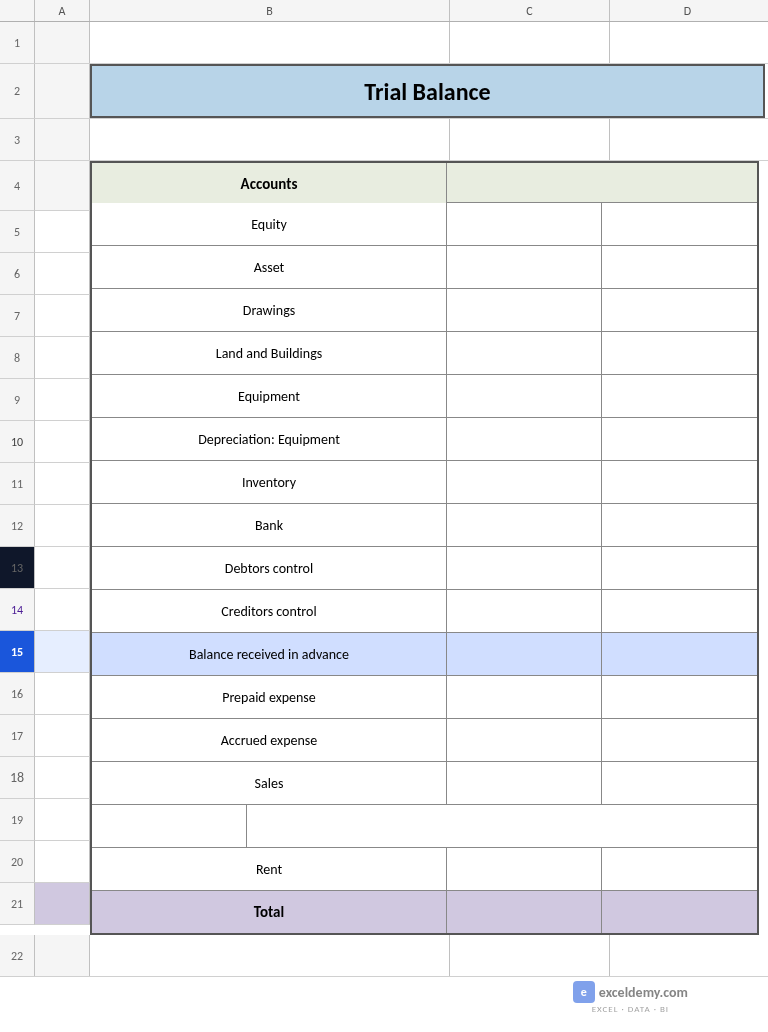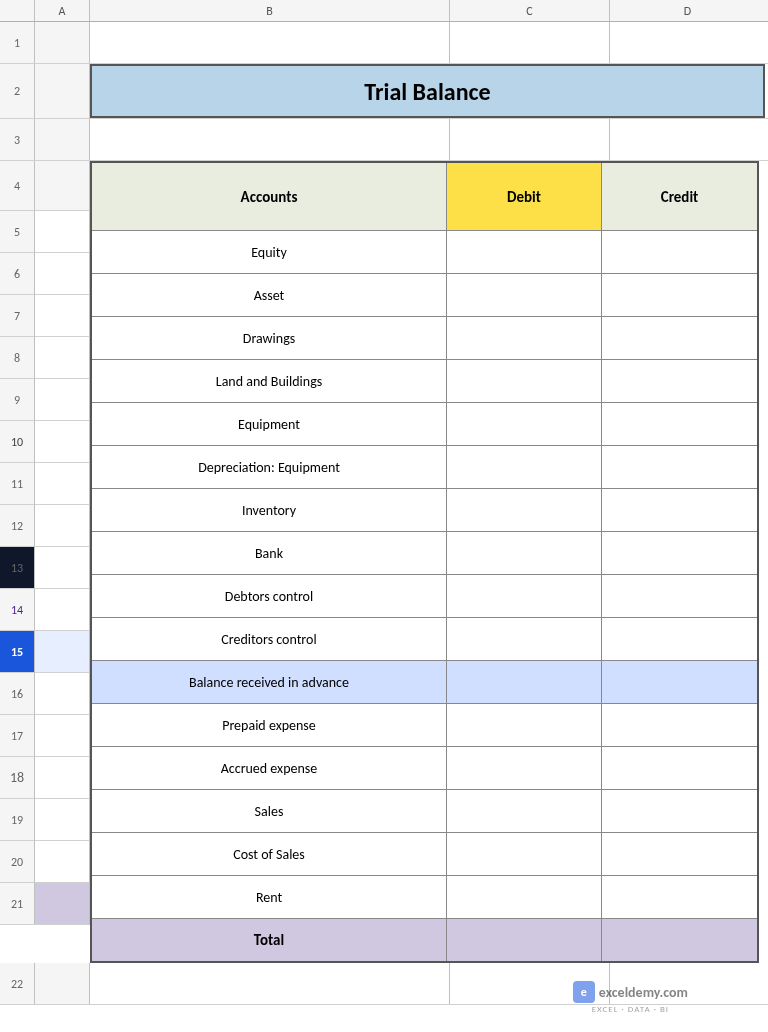--- a/index.html
+++ b/index.html
@@ -212,21 +212,21 @@
       <div style="width:55px; height:42px; background:#fff; border-right:1px solid #c0c0c0; border-bottom:1px solid #d0d0d0;"></div>
       <div style="width:55px; height:42px; background:#fff; border-right:1px solid #c0c0c0; border-bottom:1px solid #d0d0d0;"></div>
       <div style="width:55px; height:42px; background:#fff; border-right:1px solid #c0c0c0; border-bottom:1px solid #d0d0d0;"></div>
       <div style="width:55px; height:42px; background:#fff; border-right:1px solid #c0c0c0; border-bottom:1px solid #d0d0d0;"></div>
       <div style="width:55px; height:42px; background:#fff; border-right:1px solid #c0c0c0; border-bottom:1px solid #d0d0d0;"></div>
       <div style="width:55px; height:42px; background:#d0c8e0; border-right:1px solid #c0c0c0; border-bottom:1px solid #d0d0d0;"></div>
     </div>
 
     <div style="border:2px solid #555555; display:flex; flex-direction:column;">
 
-      <div class="it-row bg-header" style="height:68px;">
+      <div class="it-row bg-header" style="height:40px;flex-direction:column;">
         <div class="it-b" style="font-weight:bold; font-size:15px; background:#e8ede0;">
           <span>Accounts</span>
         </div>
         <div class="it-c" style="font-weight:bold; font-size:15px; background:#fde047;">
           <span>Debit</span>
         </div>
         <div class="it-d" style="font-weight:bold; font-size:15px; background:#e8ede0;">
           <span>Credit</span>
         </div>
       </div>
@@ -337,23 +337,20 @@
 
       <div class="it-row bg-white">
         <div class="it-b">
           <span>Sales</span>
         </div>
         <div class="it-c"></div>
         <div class="it-d"></div>
       </div>
 
       <div class="it-row bg-white">
-        <div class="it-b">
-          <span>Cost of Sales</span>
-        </div>
         <div class="it-c"></div>
         <div class="it-d"></div>
       </div>
 
       <div class="it-row bg-white">
         <div class="it-b">
           <span>Rent</span>
         </div>
         <div class="it-c"></div>
         <div class="it-d"></div>

